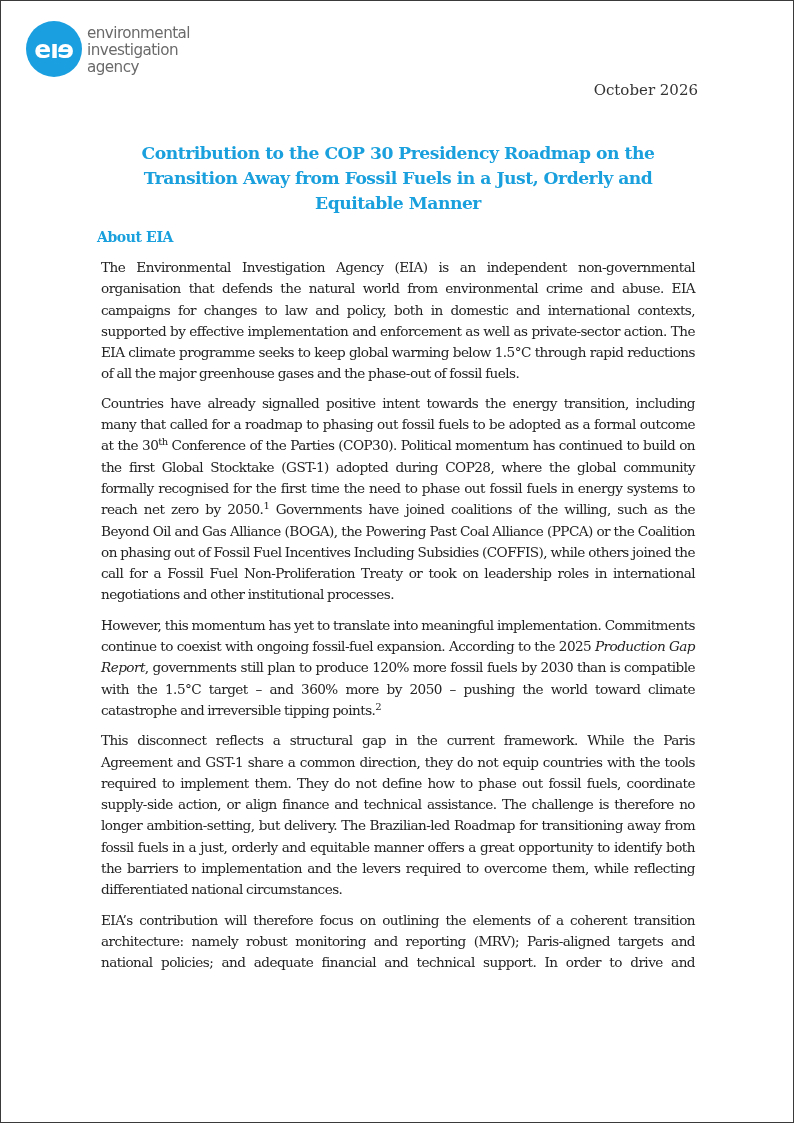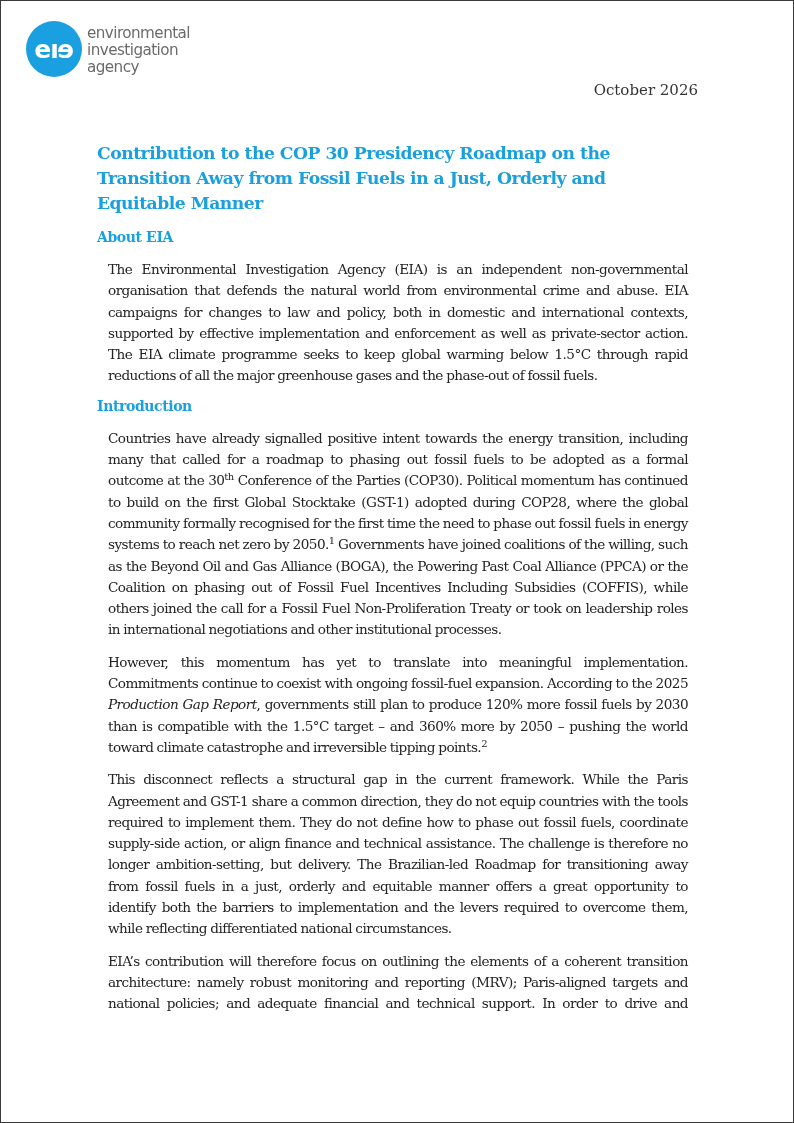--- a/index.html
+++ b/index.html
@@ -31,37 +31,38 @@
       letter-spacing: -0.6px;
       transform: scaleX(0.92); transform-origin: left center;
     }
     .date {
       position: absolute; right: 95px; top: 80px;
       font-family: "DejaVu Serif", serif; font-size: 15px;
       color: #333333;
     }
     .title {
       position: absolute; left: 96px; top: 140px; width: 602px;
+      text-align: center;
       font-family: "DejaVu Serif", serif; font-weight: bold;
       color: #1aa0dd; font-size: 17.2px; line-height: 25px;
       letter-spacing: -0.5px;
     }
     .content {
       position: absolute; left: 96px; top: 225px; width: 602px;
       font-family: "Liberation Serif", serif;
       color: #222222;
     }
     h2 {
       margin: 0;
       font-family: "DejaVu Serif", serif; font-weight: bold;
       color: #1aa0dd; font-size: 14px; line-height: 22px;
       letter-spacing: -0.4px;
     }
     p {
-      margin: 11px;
+      margin: 4px;
       font-family: "DejaVu Serif", serif;
       font-size: 13.6px; line-height: 21.3px;
       text-align: justify;
       letter-spacing: -0.55px;
       word-spacing: -0.5px;
     }
     .h-about { margin-bottom: 9px; }
     .p-about { margin-bottom: 8px; }
     .h-intro { margin-bottom: 11px; }
     .p-gap { margin-bottom: 9px; }
@@ -85,21 +86,20 @@
   </div>
 
   <div class="date">October 2026</div>
 
   <div class="title">Contribution to the COP 30 Presidency Roadmap on the Transition Away from Fossil Fuels in a Just, Orderly and Equitable Manner</div>
 
   <div class="content">
     <h2 class="h-about">About EIA</h2>
     <p class="p-about">The Environmental Investigation Agency (EIA) is an independent non-governmental organisation that defends the natural world from environmental crime and abuse. EIA campaigns for changes to law and policy, both in domestic and international contexts, supported by effective implementation and enforcement as well as private-sector action. The EIA climate programme seeks to keep global warming below 1.5°C through rapid reductions of all the major greenhouse gases and the phase-out of fossil fuels.</p>
 
-    <h2 class="h-intro">Introduction</h2>
 
     <p class="p-gap"><span>Countries have already signalled positive intent towards the energy transition, including many that called for a roadmap to phasing out fossil fuels to be adopted as a formal outcome at the 30</span><sup>th</sup><span> Conference of the Parties (COP30). Political momentum has continued to build on the first Global Stocktake (GST-1) adopted during COP28, where the global community formally recognised for the first time the need to phase out fossil fuels in energy systems to reach net zero by 2050.</span><sup>1</sup><span> Governments have joined coalitions of the willing, such as the Beyond Oil and Gas Alliance (BOGA), the Powering Past Coal Alliance (PPCA) or the Coalition on phasing out of Fossil Fuel Incentives Including Subsidies (COFFIS), while others joined the call for a Fossil Fuel Non-Proliferation Treaty or took on leadership roles in international negotiations and other institutional processes.</span></p>
 
     <p class="p-gap"><span>However, this momentum has yet to translate into meaningful implementation. Commitments continue to coexist with ongoing fossil-fuel expansion. According to the 2025 </span><em>Production Gap Report</em><span>, governments still plan to produce 120% more fossil fuels by 2030 than is compatible with the 1.5°C target – and 360% more by 2050 – pushing the world toward climate catastrophe and irreversible tipping points.</span><sup>2</sup></p>
 
     <p class="p-gap">This disconnect reflects a structural gap in the current framework. While the Paris Agreement and GST-1 share a common direction, they do not equip countries with the tools required to implement them. They do not define how to phase out fossil fuels, coordinate supply-side action, or align finance and technical assistance. The challenge is therefore no longer ambition-setting, but delivery. The Brazilian-led Roadmap for transitioning away from fossil fuels in a just, orderly and equitable manner offers a great opportunity to identify both the barriers to implementation and the levers required to overcome them, while reflecting differentiated national circumstances.</p>
 
     <p style="text-align-last: justify;">EIA’s contribution will therefore focus on outlining the elements of a coherent transition architecture: namely robust monitoring and reporting (MRV); Paris-aligned targets and national policies; and adequate financial and technical support. In order to drive and</p>
   </div>
 

